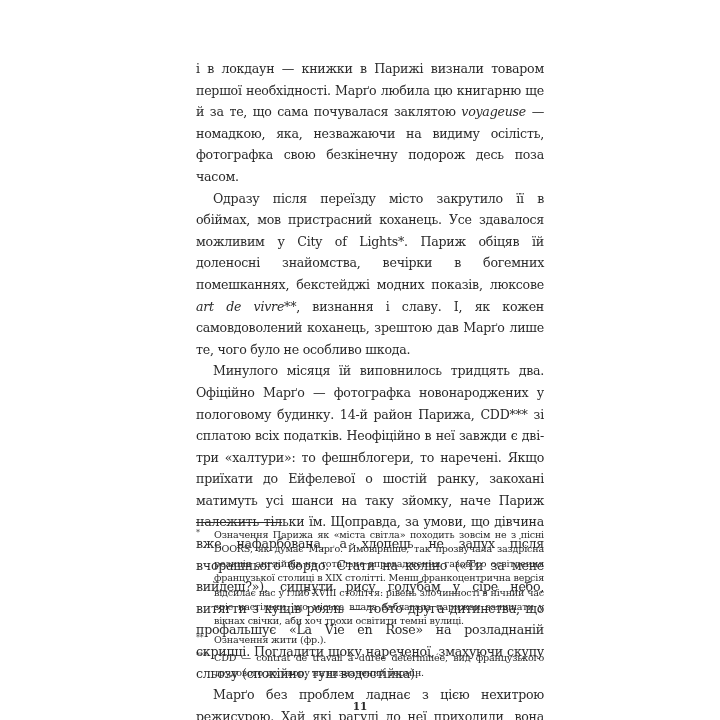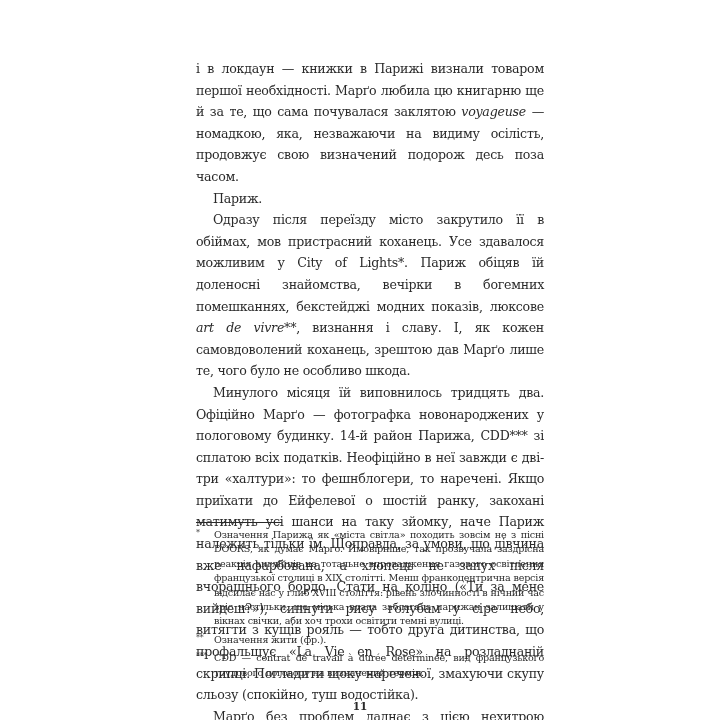--- a/index.html
+++ b/index.html
@@ -29,23 +29,22 @@
       position: absolute; left: 0; width: 720px; top: 700px; text-align: center;
       font-family: "DejaVu Serif", "Liberation Serif", serif; font-size: 10.5px; font-weight: bold; color: #2a2a2a;
     }
     i { }
   </style>
 </head>
 <body>
 
 <div class="page body-text">
   <p class="noindent">
-    <span>і в локдаун — книжки в Парижі визнали товаром першої необхідності. Марґо любила цю книгарню ще й за те, що сама почувалася заклятою </span><i>voyageuse</i><span> — номадкою, яка, незважаючи на видиму осілість, продовжує свою визначений подорож десь поза часом.</span>
+    <span>і в локдаун — книжки в Парижі визнали товаром першої необхідності. Марґо любила цю книгарню ще й за те, що сама почувалася заклятою </span><i>voyageuse</i><span> — номадкою, яка, незважаючи на видиму осілість, фотографка свою безкінечну подорож десь поза часом.</span>
   </p>
-  <p>Париж.</p>
   <p>
     <span>Одразу після переїзду місто закрутило її в обіймах, мов пристрасний коханець. Усе здавалося можливим у City of Lights*. Париж обіцяв їй доленосні знайомства, вечірки в богемних помешканнях, бекстейджі модних показів, люксове </span><i>art de vivre</i><span>**, визнання і славу. І, як кожен самовдоволений коханець, зрештою дав Марґо лише те, чого було не особливо шкода.</span>
   </p>
   <p>Минулого місяця їй виповнилось тридцять два. Офіційно Марґо — фотографка новонароджених у пологовому будинку. 14-й район Парижа, CDD*** зі сплатою всіх податків. Неофіційно в неї завжди є дві-три «халтури»: то фешнблогери, то наречені. Якщо приїхати до Ейфелевої о шостій ранку, закохані матимуть усі шанси на таку зйомку, наче Париж належить тільки їм. Щоправда, за умови, що дівчина вже нафарбована, а хлопець не запух після вчорашнього бордо. Стати на коліно («Ти за мене вийдеш?»), сипнути рису голубам у сіре небо, витягти з кущів рояль — тобто друга дитинства, що профальшує «La Vie en Rose» на розладнаній скрипці. Погладити щоку нареченої, змахуючи скупу сльозу (спокійно, туш водостійка).</p>
   <p class="last-open">Марґо без проблем ладнає з цією нехитрою режисурою. Хай які рагулі до неї приходили, вона гарантовано витягне з них ті краплини благородства, про які й їхня рідна бабця не</p>
 </div>
 
 <div class="fn-rule"></div>
 
 <div class="footnotes">

